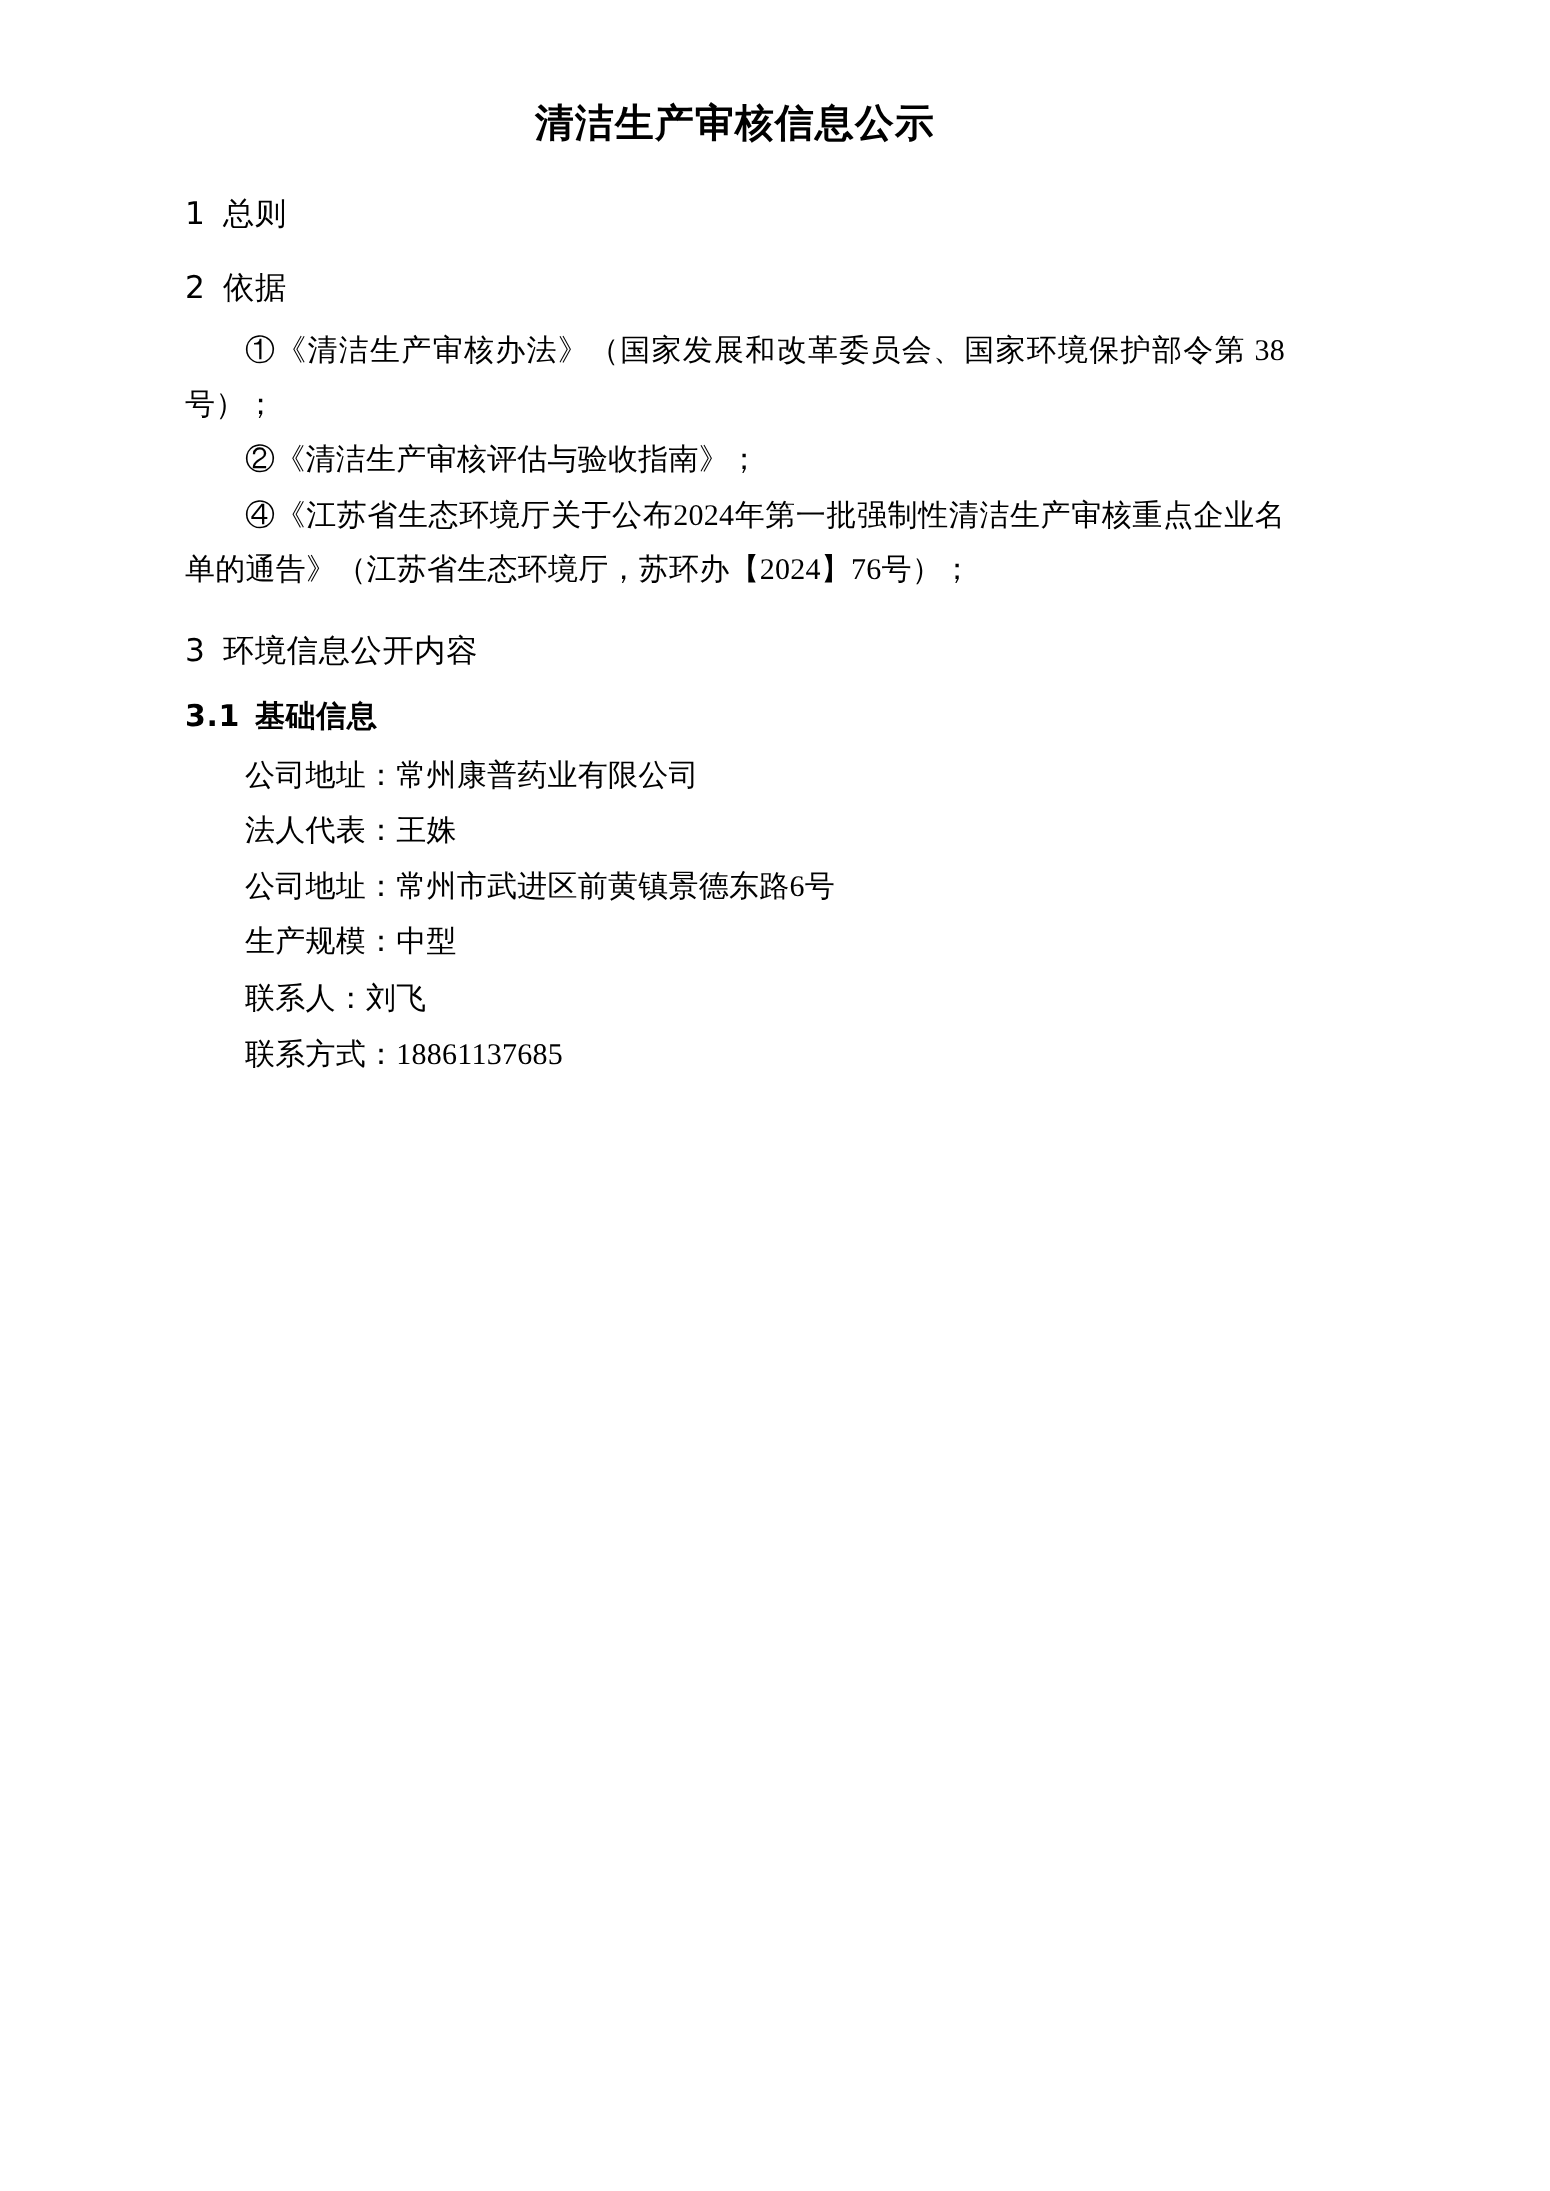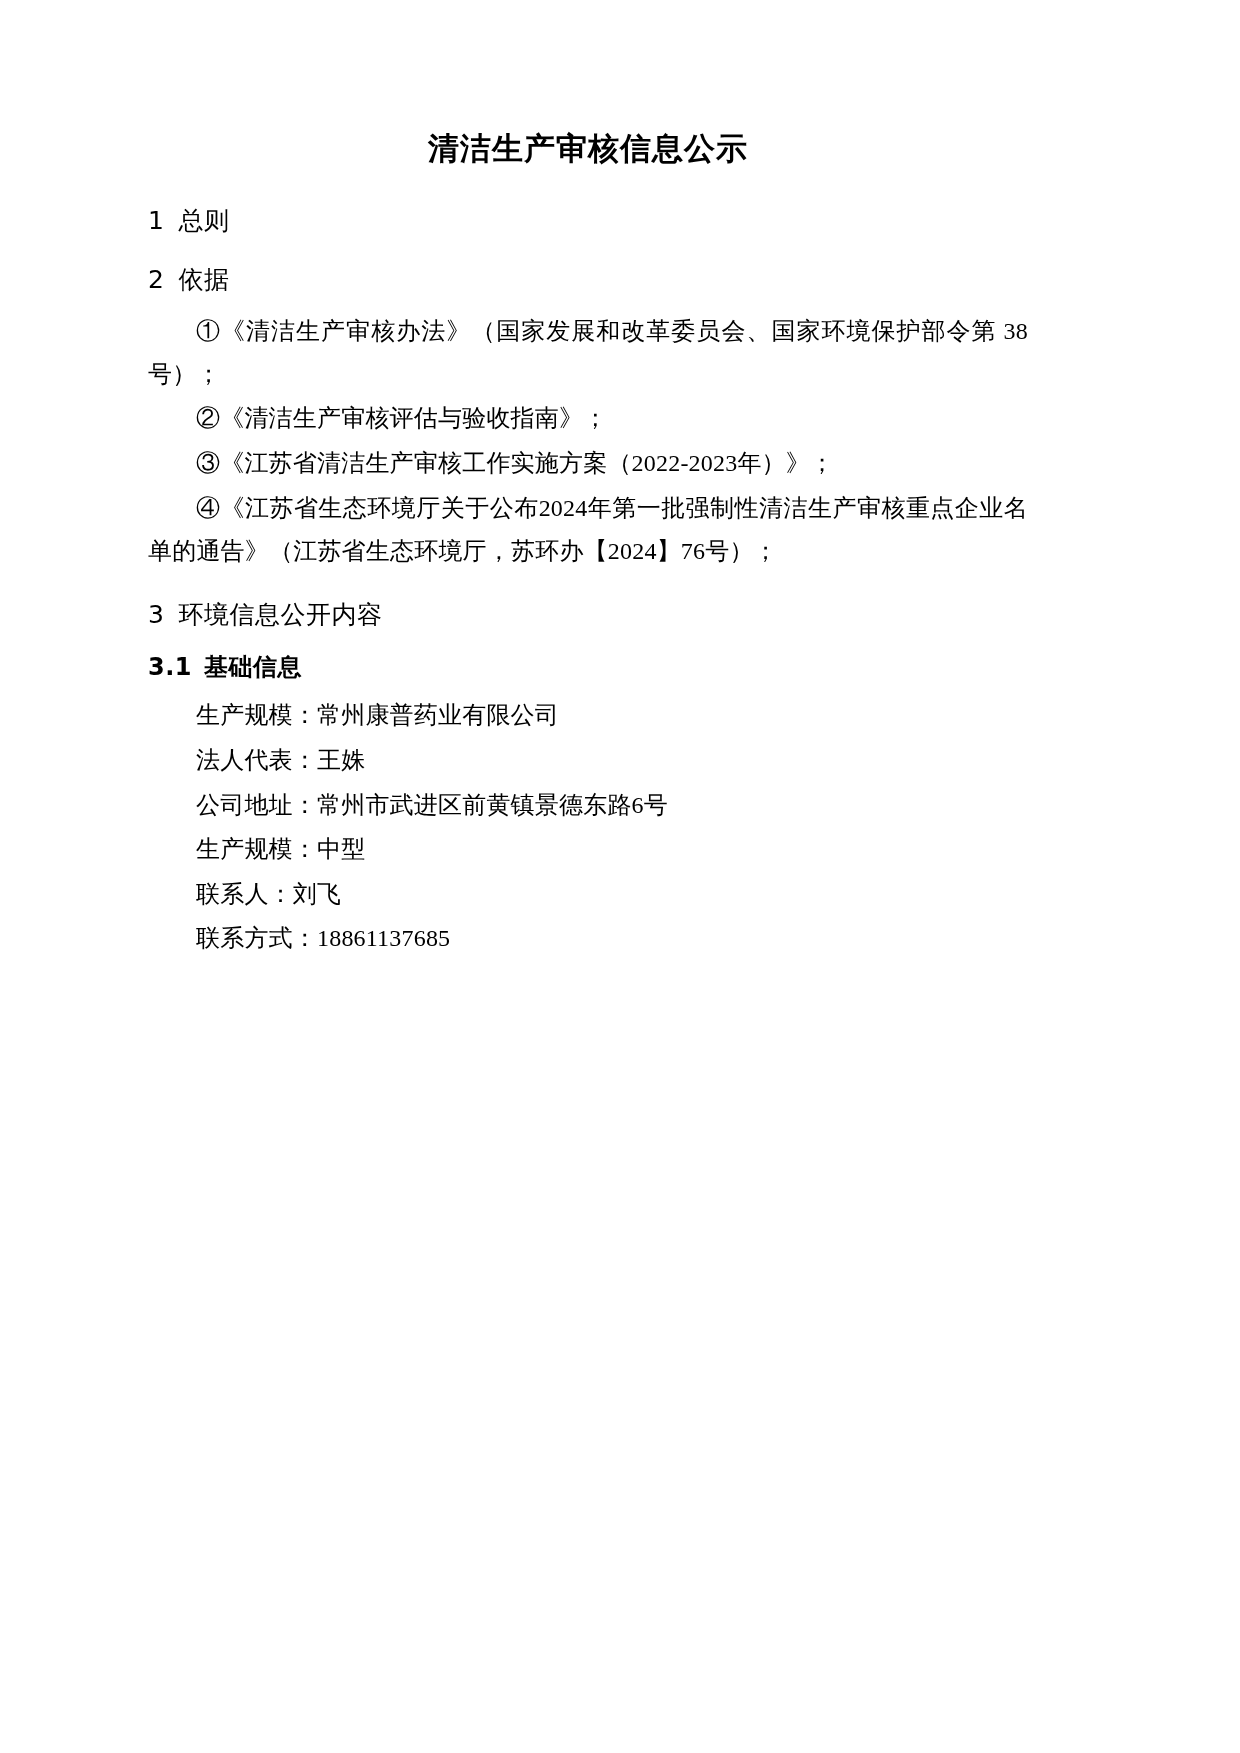--- a/index.html
+++ b/index.html
@@ -12,21 +12,21 @@
     height: 1753px;
     font-family: "Liberation Serif", "DejaVu Serif", serif;
     color: #000000;
     position: relative;
     overflow: hidden;
   }
   .page {
     box-sizing: border-box;
     width: 1176px;
     height: 1753px;
-    padding: 98px 148px 100px 148px;
+    padding: 48px 148px 100px 148px;
   }
   .doc-title {
     text-align: center;
     font-size: 31px;
     font-weight: bold;
     letter-spacing: 1px;
     margin: 30px 0 34px 0;
     font-family: "DejaVu Sans", "Liberation Sans", sans-serif;
   }
   .h1 {
@@ -79,33 +79,32 @@
 
   <div class="h1">
     <span class="num">1</span><span>总则</span>
   </div>
 
   <div class="h1">
     <span class="num">2</span><span>依据</span>
   </div>
   <p class="body-text">①《清洁生产审核办法》（国家发展和改革委员会、国家环境保护部令第 38 号）；</p>
   <p class="body-text">②《清洁生产审核评估与验收指南》；</p>
-  <p class="body-text">③《江苏省清洁生产审核工作实施方案（2022-2023年）》；</p>
   <p class="body-text">④《江苏省生态环境厅关于公布2024年第一批强制性清洁生产审核重点企业名单的通告》（江苏省生态环境厅，苏环办【2024】76号）；</p>
 
   <div class="h1">
     <span class="num">3</span><span>环境信息公开内容</span>
   </div>
 
   <div class="h2">
     <span class="num">3.1</span><span>基础信息</span>
   </div>
 
   <ul class="info-list">
-    <li>生产规模：常州康普药业有限公司</li>
+    <li>公司地址：常州康普药业有限公司</li>
     <li>法人代表：王姝</li>
     <li>公司地址：常州市武进区前黄镇景德东路6号</li>
     <li>生产规模：中型</li>
     <li>联系人：刘飞</li>
     <li>联系方式：18861137685</li>
   </ul>
 
 </div>
 
 </body></html>

